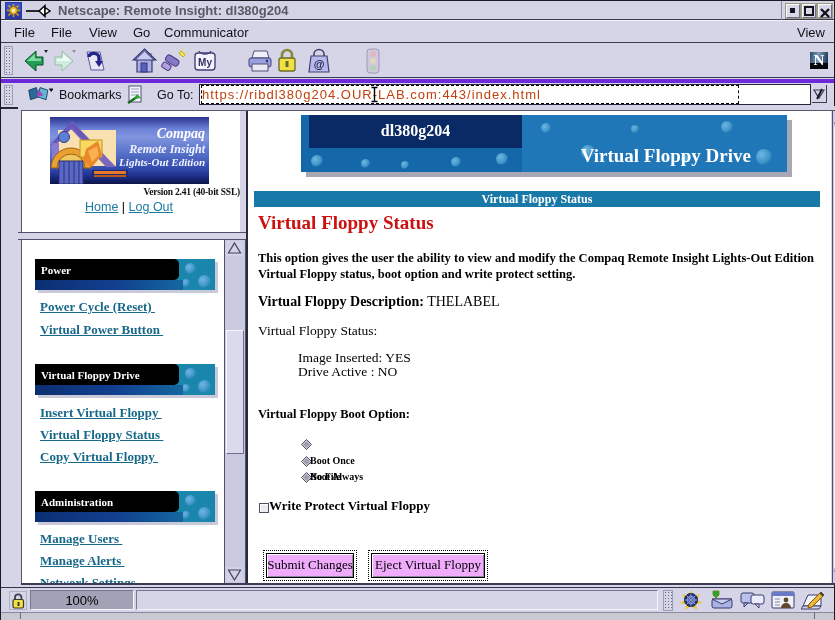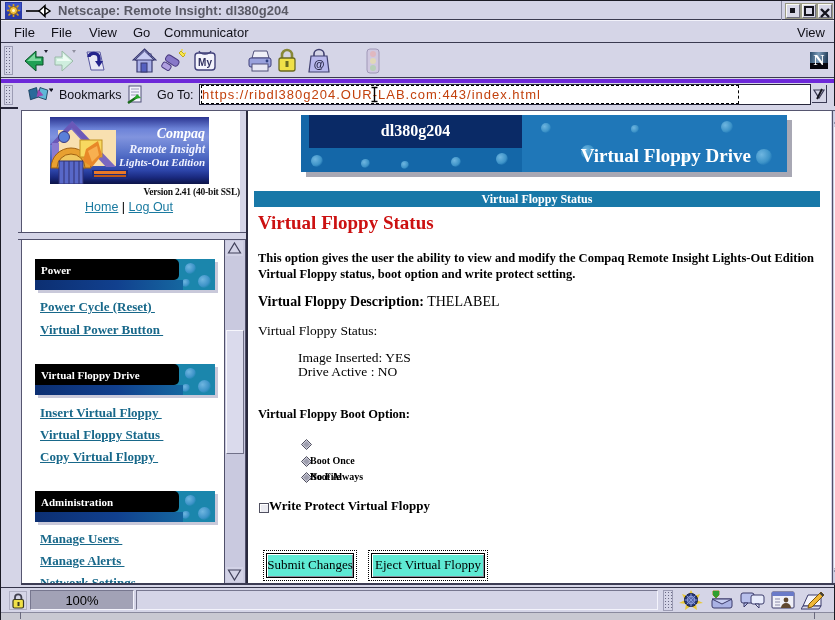--- a/index.html
+++ b/index.html
@@ -44,21 +44,21 @@
      background:linear-gradient(90deg,#0c2f72 0%,#11408e 55%,#1567a0 100%);}
   .navhdr .htxt{left:6px;top:5px;color:#fff;font-weight:bold;font-size:11px;
      font-family:"Liberation Serif",serif;}
   .bub{border-radius:50%;background:radial-gradient(circle at 35% 35%, #6fb6e0 0%, #3d93c8 55%, rgba(40,120,170,0) 75%);}
   .navhdr .b1{left:150px;top:4px;width:11px;height:11px;}
   .navhdr .b2{left:163px;top:16px;width:13px;height:13px;}
   .navhdr .b3{left:147px;top:20px;width:8px;height:8px;}
   
   .btn{border:1px dotted #000;background:#fff;}
   .btn .inner{position:absolute;left:2px;top:2px;right:2px;bottom:2px;
-     border:1px solid #000;background:#5eead4;
+     border:1px solid #000;background:#f0abfc;
      box-shadow:inset 1px 1px 0 #ffffff, inset -1px -1px 0 #8a8a9a;
      font-family:"Liberation Serif",serif;font-size:13px;color:#000;
      text-align:center;line-height:21px;white-space:nowrap;overflow:hidden;}
 </style>
 </head>
 <body>
 <div id="win">
 
   <div class="abs" style="left:0;top:0;width:835px;height:1px;background:#1a1a24;"></div>
   <div class="abs" style="left:0;top:619px;width:835px;height:1px;background:#1a1a24;"></div>

